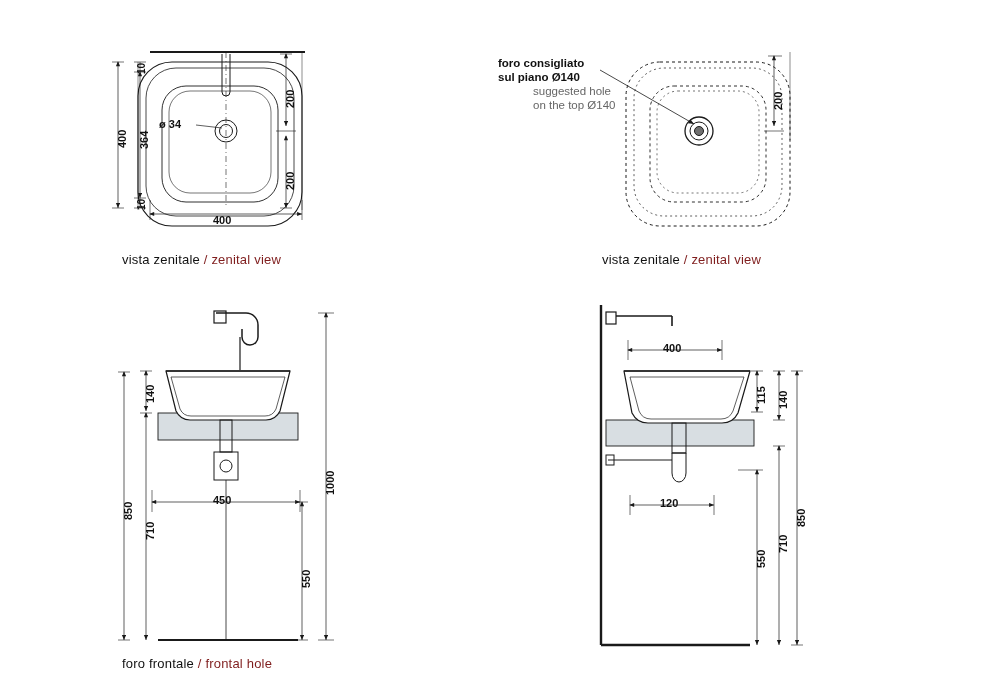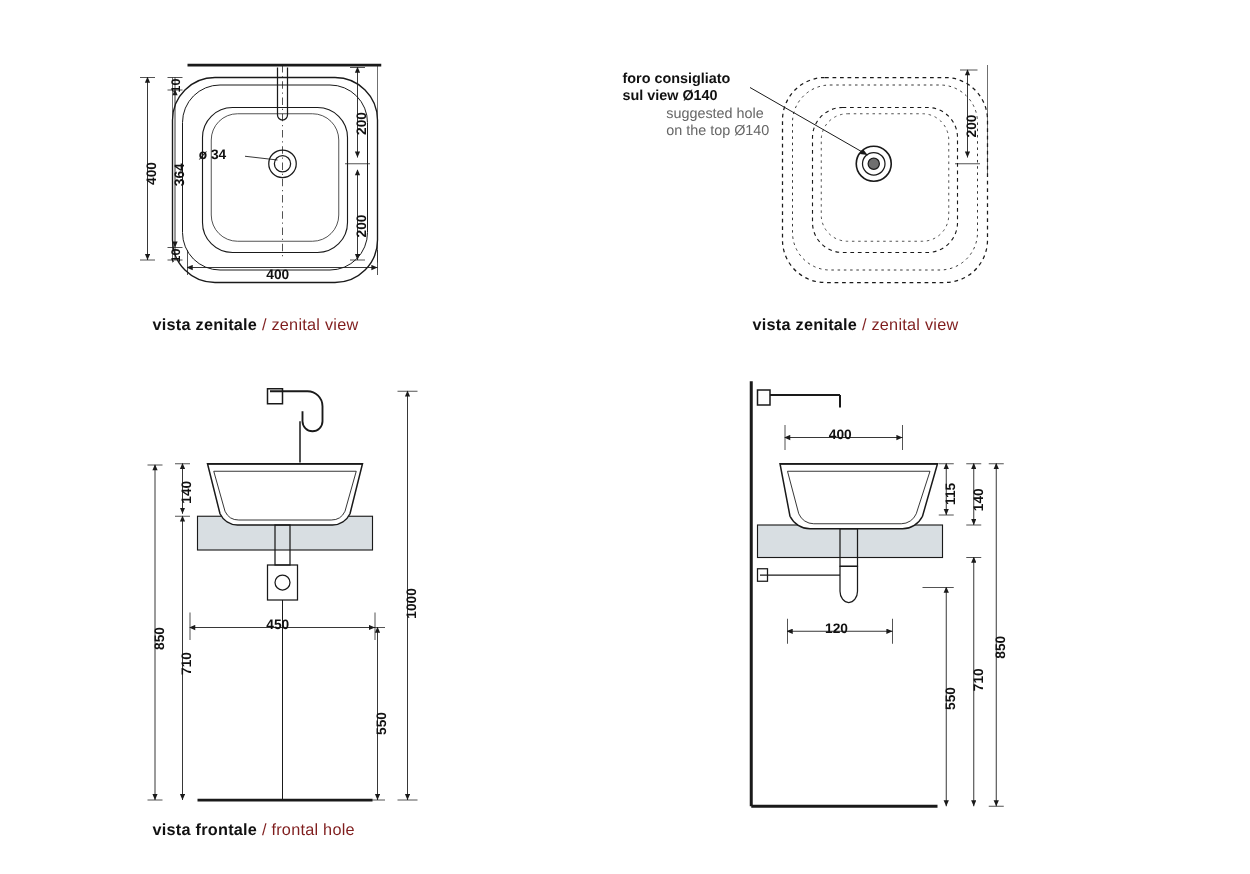--- a/index.html
+++ b/index.html
@@ -1,21 +1,21 @@
 <!DOCTYPE html>
 <html><head>
 <meta charset="utf-8">
 <style>
   html,body{margin:0;padding:0;background:#ffffff;}
   body{width:1000px;height:699px;position:relative;overflow:hidden;
        font-family:"Liberation Sans", sans-serif;color:#1a1a1a;}
   .stage{position:absolute;left:0;top:0;width:1000px;height:600px;}
   svg{position:absolute;left:0;top:0;width:1000px;height:699px;}
   .cap{position:absolute;font-size:13px;letter-spacing:.2px;white-space:nowrap;}
-  .cap b{font-weight:bold;color:#111;text-align:center;}
+  .cap b{font-weight:normal;color:#111;text-align:center;}
   .cap i{font-style:normal;color:#7f1d1d;}
   .note{position:absolute;font-size:11.5px;line-height:14px;white-space:nowrap;}
   .note .bold{font-weight:bold;color:#111;}
   .note .grey{color:#666;margin-left:35px;}
   .dim{position:absolute;font-size:11px;font-weight:bold;color:#111;white-space:nowrap;}
   .dimv{position:absolute;font-size:11px;font-weight:bold;color:#111;white-space:nowrap;
         transform-origin:left top;}
   .small{font-size:10px;}
 </style>
 </head>
@@ -186,21 +186,21 @@
       <line x1="738" y1="470" x2="763" y2="470" stroke-width="0.6"></line>
 
       <line x1="630" y1="505" x2="714" y2="505" stroke-width="0.7" marker-start="url(#arS)" marker-end="url(#ar)"></line>
       <line x1="630" y1="495" x2="630" y2="515" stroke-width="0.6"></line>
       <line x1="714" y1="495" x2="714" y2="515" stroke-width="0.6"></line>
     </g>
   </svg>
 
   <div class="note" style="left:498px;top:56px;">
     <div class="bold">foro consigliato</div>
-    <div class="bold">sul view Ø140</div>
+    <div class="bold">sul piano Ø140</div>
     <div class="grey">suggested hole</div>
     <div class="grey">on the top Ø140</div>
   </div>
 
   <div class="dim" style="left:213px;top:214px;">400</div>
   <div class="dim" style="left:159px;top:118px;">ø 34</div>
   <div class="dimv" style="left:116px;top:148px;transform:rotate(-90deg);">400</div>
   <div class="dimv" style="left:138px;top:149px;transform:rotate(-90deg);">364</div>
   <div class="dimv small" style="left:136px;top:74px;transform:rotate(-90deg);">10</div>
   <div class="dimv small" style="left:136px;top:210px;transform:rotate(-90deg);">10</div>
@@ -224,16 +224,16 @@
   <div class="dimv" style="left:755px;top:568px;transform:rotate(-90deg);">550</div>
   <div class="dim" style="left:660px;top:497px;">120</div>
 
   <div class="cap" style="left:122px;top:252px;">
     <b>vista zenitale</b><i> / zenital view</i>
   </div>
   <div class="cap" style="left:602px;top:252px;">
     <b>vista zenitale</b><i> / zenital view</i>
   </div>
   <div class="cap" style="left:122px;top:656px;">
-    <b>vista frontale</b><i> / frontal hole</i>
+    <b>foro frontale</b><i> / frontal hole</i>
   </div>
 
 </div>
 
 </body></html>

